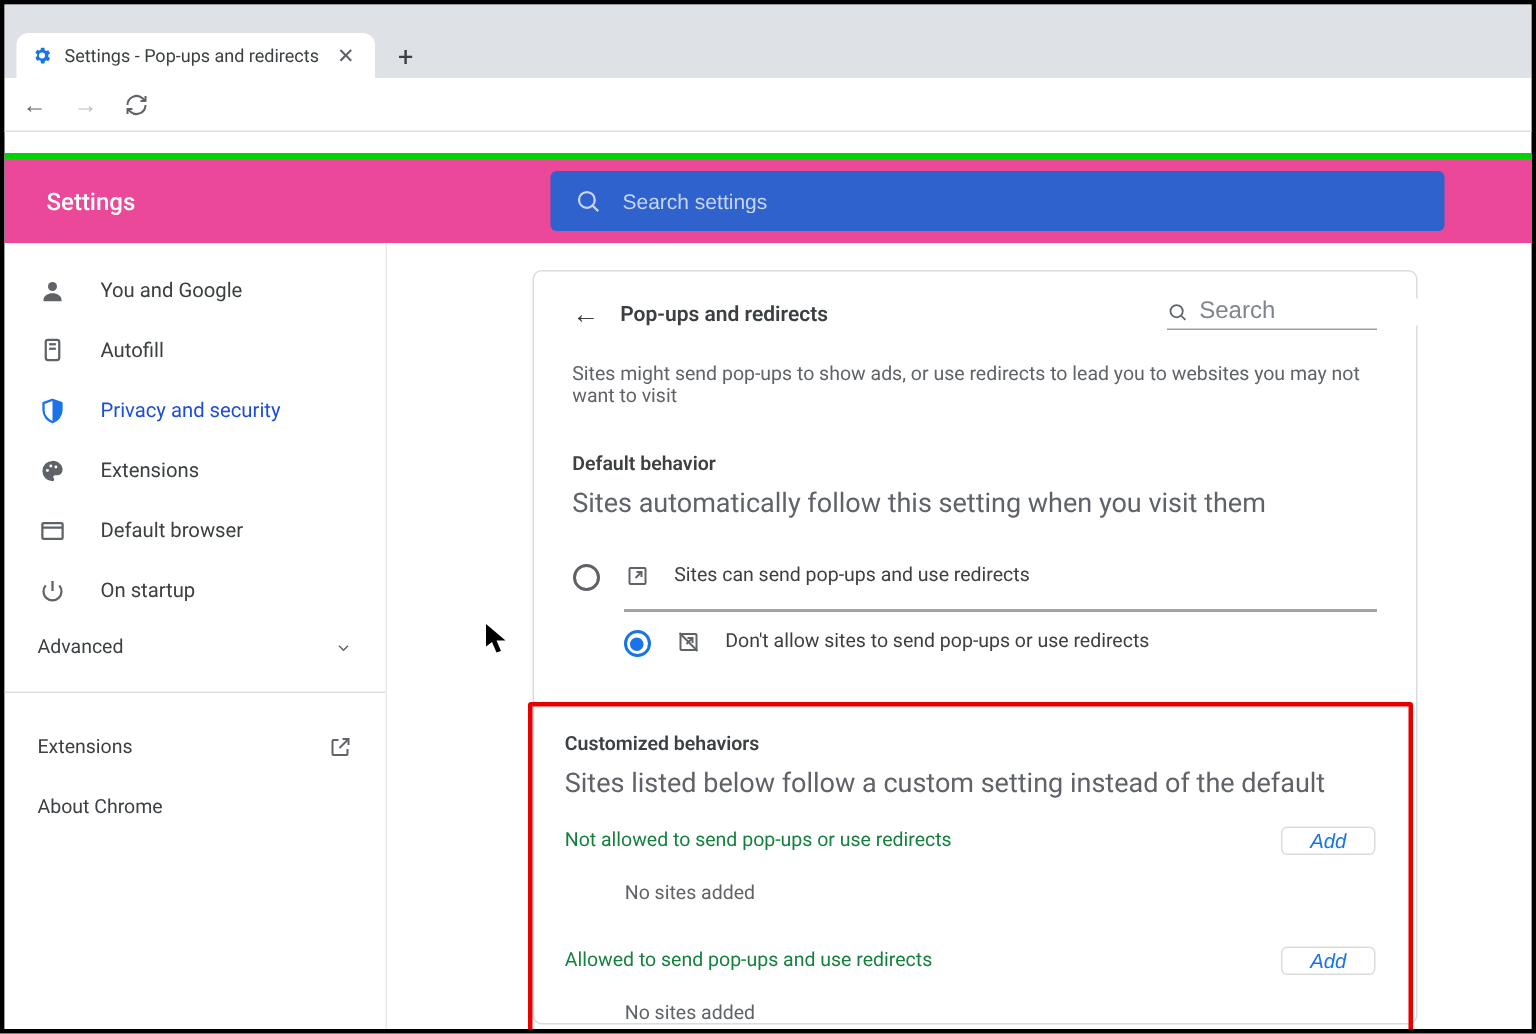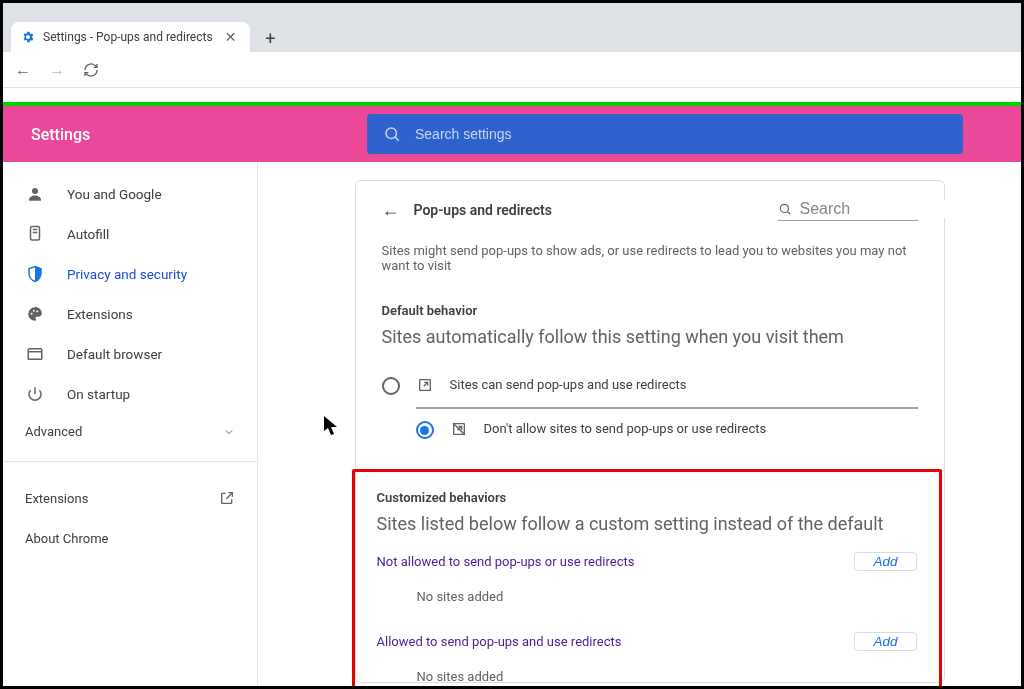--- a/index.html
+++ b/index.html
@@ -184,21 +184,21 @@
 
     
     .red-box {
       border: 3px solid #e60000;
       border-radius: 2px;
       padding: 18px 22px;
       margin: 0 2px 0 -4px;
     }
     .list-block { margin-top: 14px; }
     .list-head-row { display:flex; align-items:center; justify-content:space-between; margin-top:14px;}
-    .list-head { color:#4c1d95; font-size:13px; }
+    .list-head { color:#15803d; font-size:13px; }
     .add-btn {
       border:1px solid #dadce0; background:#fff; color:#1a73e8;
       padding:1px 18px; border-radius:4px; font-size:13.5px; cursor:pointer;font-style:italic;
     }
     .empty-text { color:#5f6368; padding: 18px 0 14px 40px; font-size:13px; }
 
     
     .cursor {
       position:absolute; left:321px; top:413px; pointer-events:none; font-size:16px;
     }

